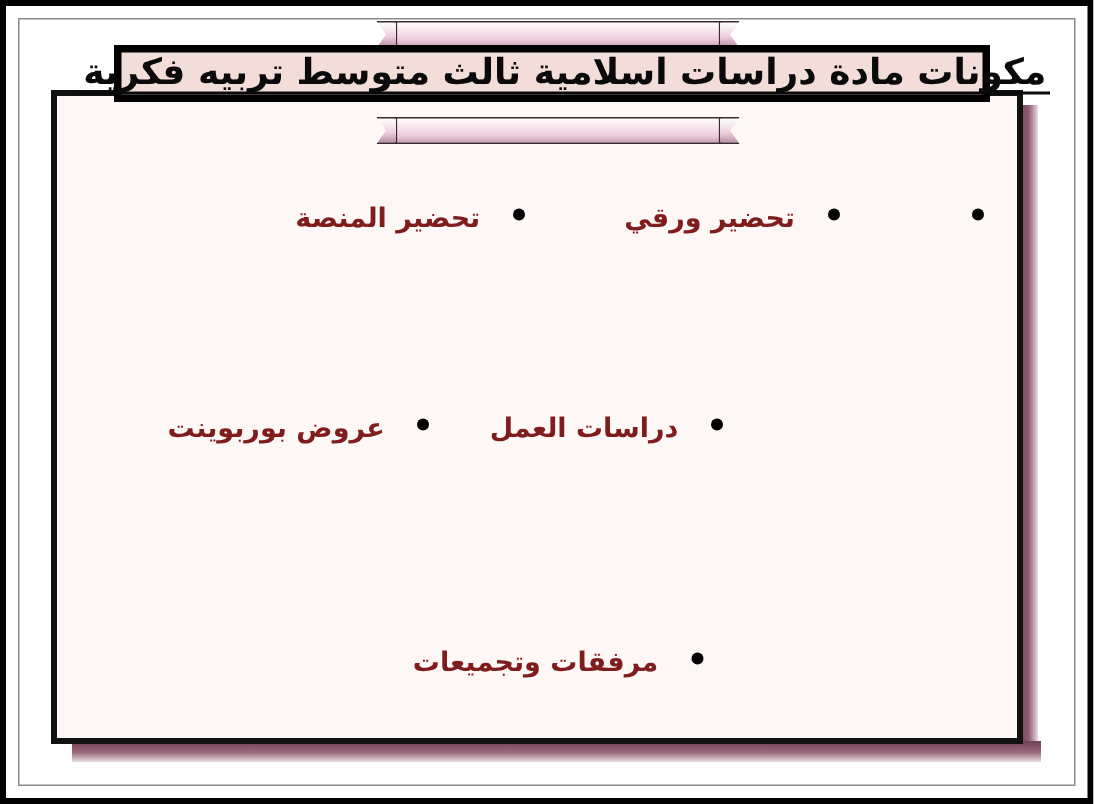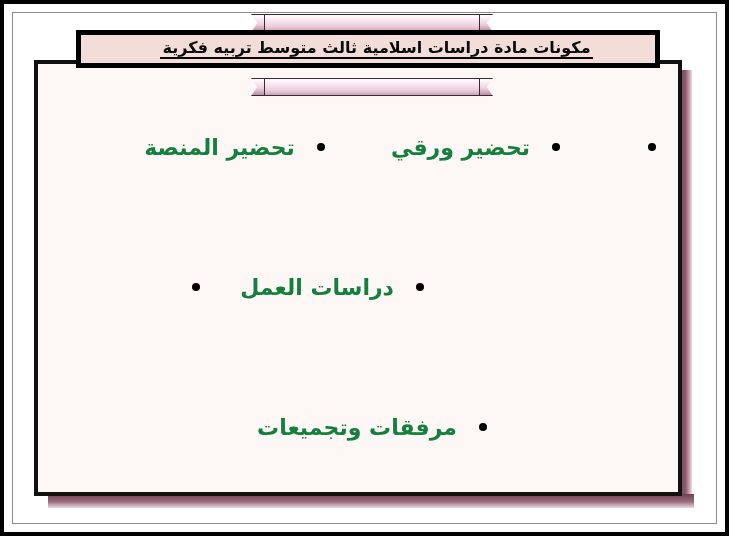--- a/index.html
+++ b/index.html
@@ -106,21 +106,21 @@
     box-sizing: border-box;
     background: #f2ddd9;
     border: 5px solid #000000;
     display: flex;
     align-items: center;
     justify-content: center;
     z-index: 5;
   }
   .title-text {
     font-family: "DejaVu Sans", sans-serif;
-    font-size: 16px;
+    font-size: 24px;
     font-weight: 700;
     color: #0a0a0a;
     white-space: nowrap;
     line-height: 1;
     letter-spacing: 0px;
     border-bottom: 2px solid #0a0a0a;
     padding: 0 2px 1px 2px;
     margin-left: 17px;
   }
 
@@ -135,21 +135,21 @@
   .row {
     position: absolute;
     display: flex;
     flex-direction: row;
     align-items: baseline;
     direction: rtl;
     white-space: nowrap;
   }
   .row-1 { left: 36px; right: 8px; top: 72px; justify-content: flex-start; }
   .row-2 { left: 36px; right: 8px; top: 212px; justify-content: center; }
-  .row-3 { left: 36px; right: 8px; top: 352px; justify-content: center; }
+  .row-3 { left: 36px; right: 8px; top: 368px; justify-content: center; }
 
   .row-1 { padding-right: 14px; }
   .row-2 { padding-right: 150px; }
   .row-3 { padding-right: 0px; }
 
   .bullet-item {
     display: inline-flex;
     flex-direction: row;
     align-items: baseline;
     direction: rtl;
@@ -160,23 +160,23 @@
     height: 8px;
     background: #000000;
     border-radius: 50%;
     margin-left: 22px;
     flex: 0 0 auto;
     position: relative;
     top: -4px;
   }
   .item-label {
     font-family: "DejaVu Sans", sans-serif;
-    font-size: 22px;
+    font-size: 18px;
     font-weight: 700;
-    color: #15803d;
+    color: #7f1d1d;
     line-height: 1.1;
   }
   .gap-lg { width: 66px; flex: 0 0 auto; }
   .gap-md { width: 40px; flex: 0 0 auto; }
 </style>
 </head>
 <body>
 
 <div class="slide">
 
@@ -210,20 +210,21 @@
       </div>
 
       <div class="row row-2">
         <span class="bullet-item">
           <span class="dot"></span>
           <span class="item-label">دراسات العمل</span>
         </span>
         <span class="gap-md"></span>
         <span class="bullet-item">
           <span class="dot"></span>
+          <span class="item-label">عروض بوربوينت</span>
         </span>
       </div>
 
       <div class="row row-3">
         <span class="bullet-item">
           <span class="dot"></span>
           <span class="item-label">مرفقات وتجميعات</span>
         </span>
       </div>
 

